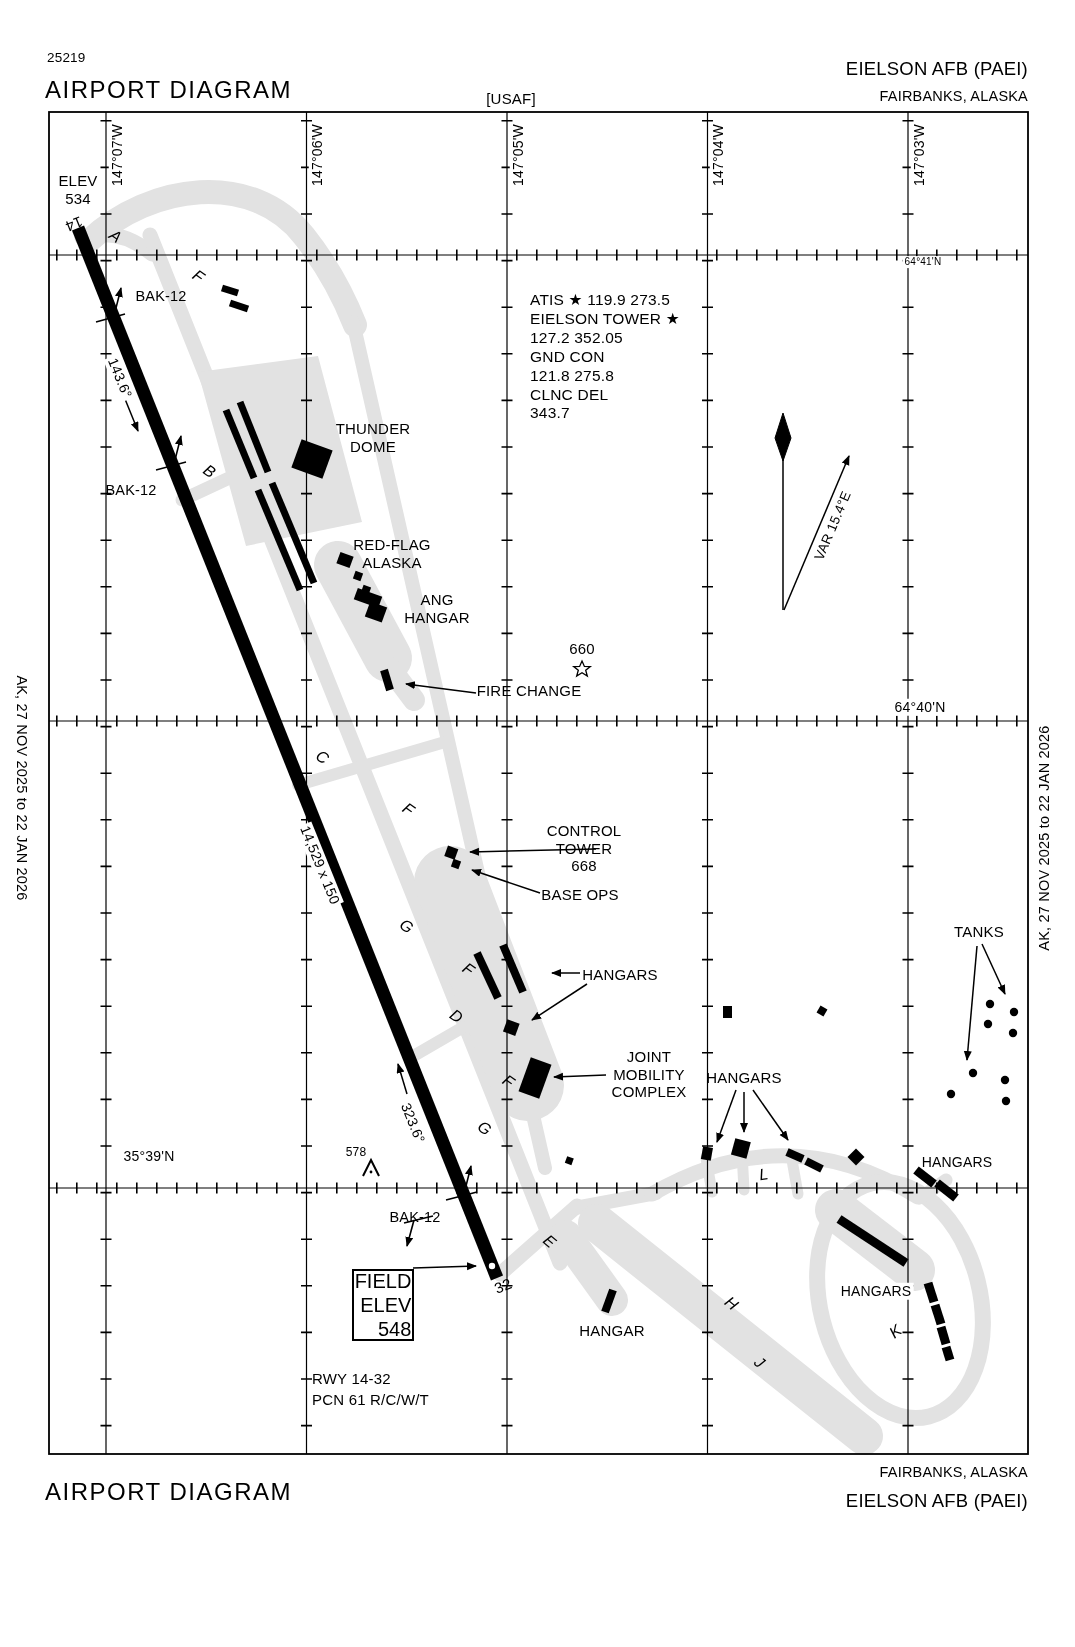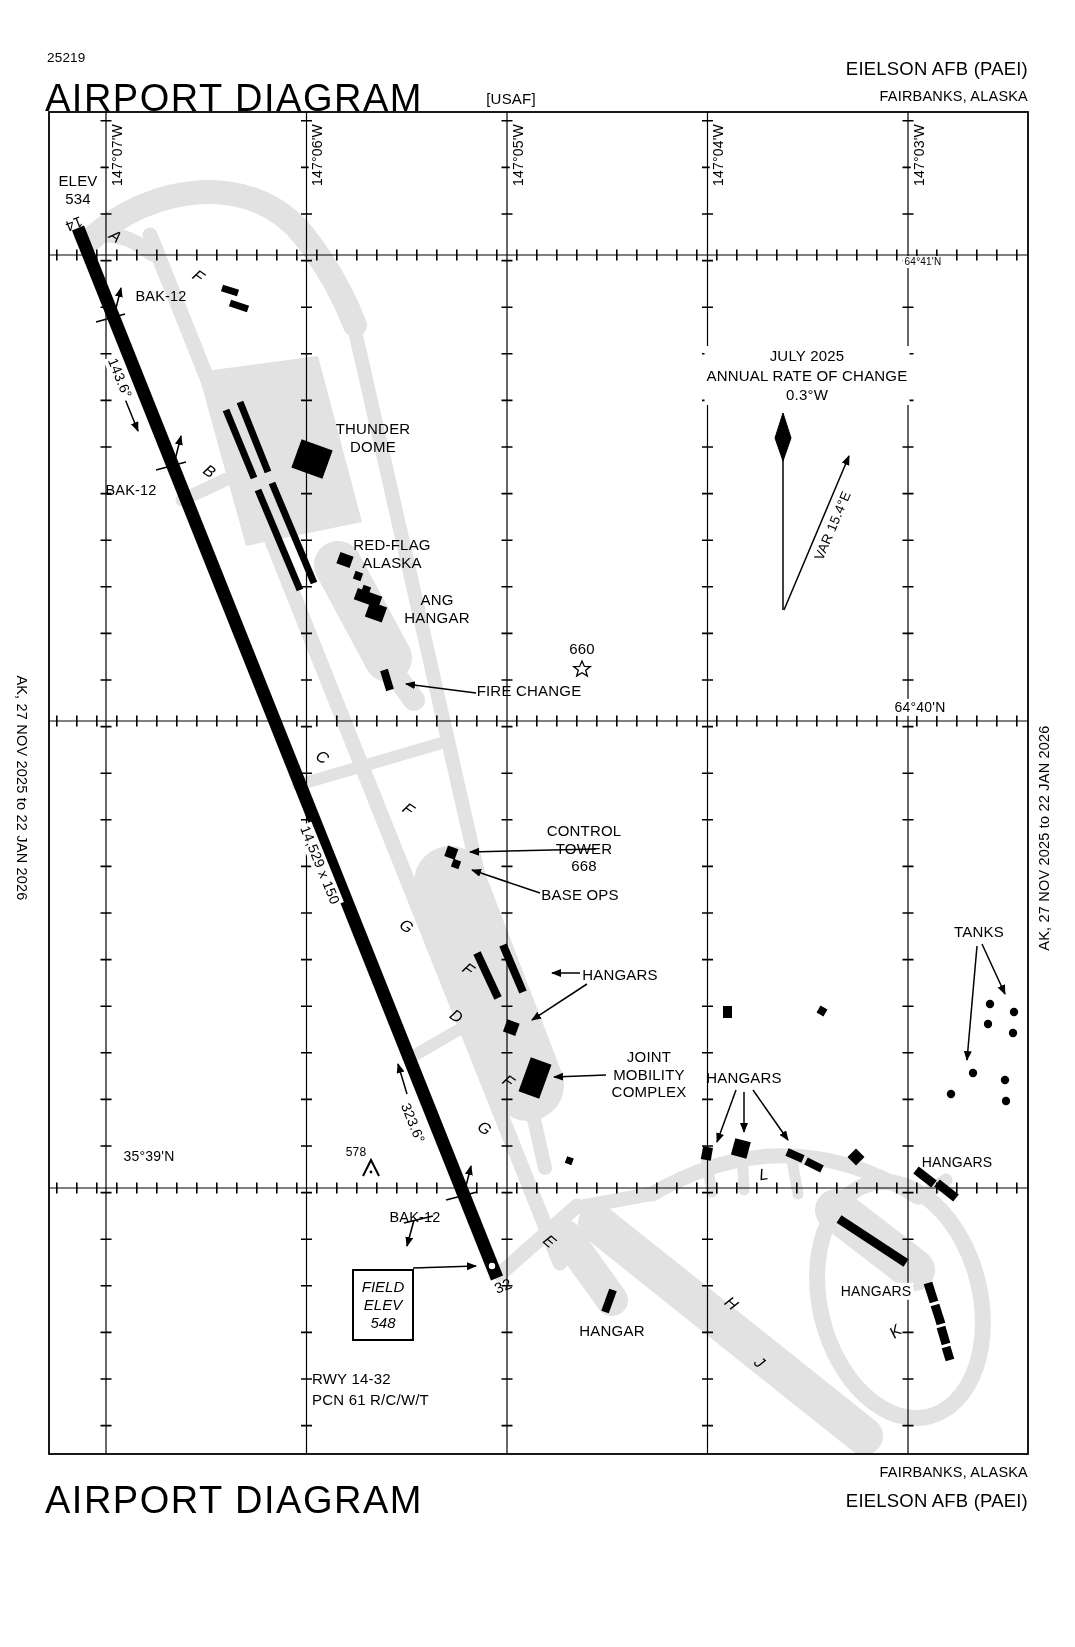--- a/index.html
+++ b/index.html
@@ -5,24 +5,24 @@
   html,body{margin:0;padding:0;background:#888;}
   #page{position:relative;width:1075px;height:1647px;background:#fff;margin:0 auto;
         font-family:"Liberation Sans","DejaVu Sans",sans-serif;color:#000;overflow:hidden;}
   #gfx{position:absolute;left:0;top:0;}
   .lb{position:absolute;transform:translate(-50%,-50%);text-align:center;white-space:pre-line;
       font-size:15px;line-height:1.18;letter-spacing:.2px;}
   .bg{background:#fff;padding:0 2px;}
   .left{transform:none;text-align:left;}
   .right{transform:translate(-100%,0);text-align:left;white-space:nowrap;}
   .it{font-style:italic;font-size:16px;font-weight:500;}
-  .big{font-size:38px;letter-spacing:1.5px;white-space:nowrap;}
+  .big{font-size:24px;letter-spacing:1.5px;white-space:nowrap;}
   .vert-l{writing-mode:vertical-rl;}
   .box{position:absolute;border:2.5px solid #000;display:flex;align-items:center;justify-content:center;
-       text-align:center;white-space:pre-line;font-size:15px;line-height:1.2;background:#fff;font-style:italic;}
+       text-align:right;white-space:pre-line;font-size:20px;line-height:1.2;background:#fff;}
 </style>
 </head>
 <body>
 
 <div id="page">
 
   <svg id="gfx" width="1075" height="1647" viewBox="0 0 1075 1647">
     <defs>
       <marker id="ah" markerWidth="10" markerHeight="10" refX="9" refY="4" orient="auto" markerUnits="userSpaceOnUse">
         <path d="M0,0 L10,4 L0,8 z" fill="#000"></path>
@@ -191,24 +191,28 @@
 
   <div class="lb bg" style="left:117px;top:155px;font-size:14px;transform:translate(-50%,-50%) rotate(-90deg)">147°07'W</div>
   <div class="lb bg" style="left:317px;top:155px;font-size:14px;transform:translate(-50%,-50%) rotate(-90deg)">147°06'W</div>
   <div class="lb bg" style="left:518px;top:155px;font-size:14px;transform:translate(-50%,-50%) rotate(-90deg)">147°05'W</div>
   <div class="lb bg" style="left:718px;top:155px;font-size:14px;transform:translate(-50%,-50%) rotate(-90deg)">147°04'W</div>
   <div class="lb bg" style="left:919px;top:155px;font-size:14px;transform:translate(-50%,-50%) rotate(-90deg)">147°03'W</div>
   <div class="lb bg" style="left:923px;top:262px;font-size:10px">64°41'N</div>
   <div class="lb bg" style="left:920px;top:707px;font-size:14px">64°40'N</div>
   <div class="lb bg" style="left:149px;top:1156px;font-size:14px">35°39'N</div>
 
-
-  <div class="lb bg" style="left:807px;top:346px;transform:translate(-50%,0);line-height:1.3">JULY 2025
-ANNUAL RATE OF CHANGE
-0.3°W</div>
+  <div class="lb left" style="left:530px;top:291px;font-size:15.5px;line-height:1.22">ATIS ★ 119.9   273.5
+EIELSON TOWER ★
+127.2   352.05
+GND CON
+121.8   275.8
+CLNC DEL
+343.7</div>
+
   <div class="lb" style="left:833px;top:526px;font-size:13.5px;transform:translate(-50%,-50%) rotate(-67deg)">VAR 15.4°E</div>
 
   <div class="lb" style="left:78px;top:190px">ELEV
 534</div>
   <div class="lb" style="left:74px;top:224px;transform:translate(-50%,-50%) rotate(158deg)">14</div>
   <div class="lb" style="left:503px;top:1286px;transform:translate(-50%,-50%) rotate(-22deg)">32</div>
   <div class="lb bg" style="left:120px;top:378px;font-size:14px;transform:translate(-50%,-50%) rotate(68deg)">143.6°</div>
   <div class="lb bg" style="left:320px;top:865px;font-size:14px;transform:translate(-50%,-50%) rotate(68deg)">14,529 x 150</div>
   <div class="lb bg" style="left:413px;top:1123px;font-size:14px;transform:translate(-50%,-50%) rotate(68deg)">323.6°</div>
   <div class="lb left" style="left:312px;top:1368px;line-height:1.4">RWY 14-32

